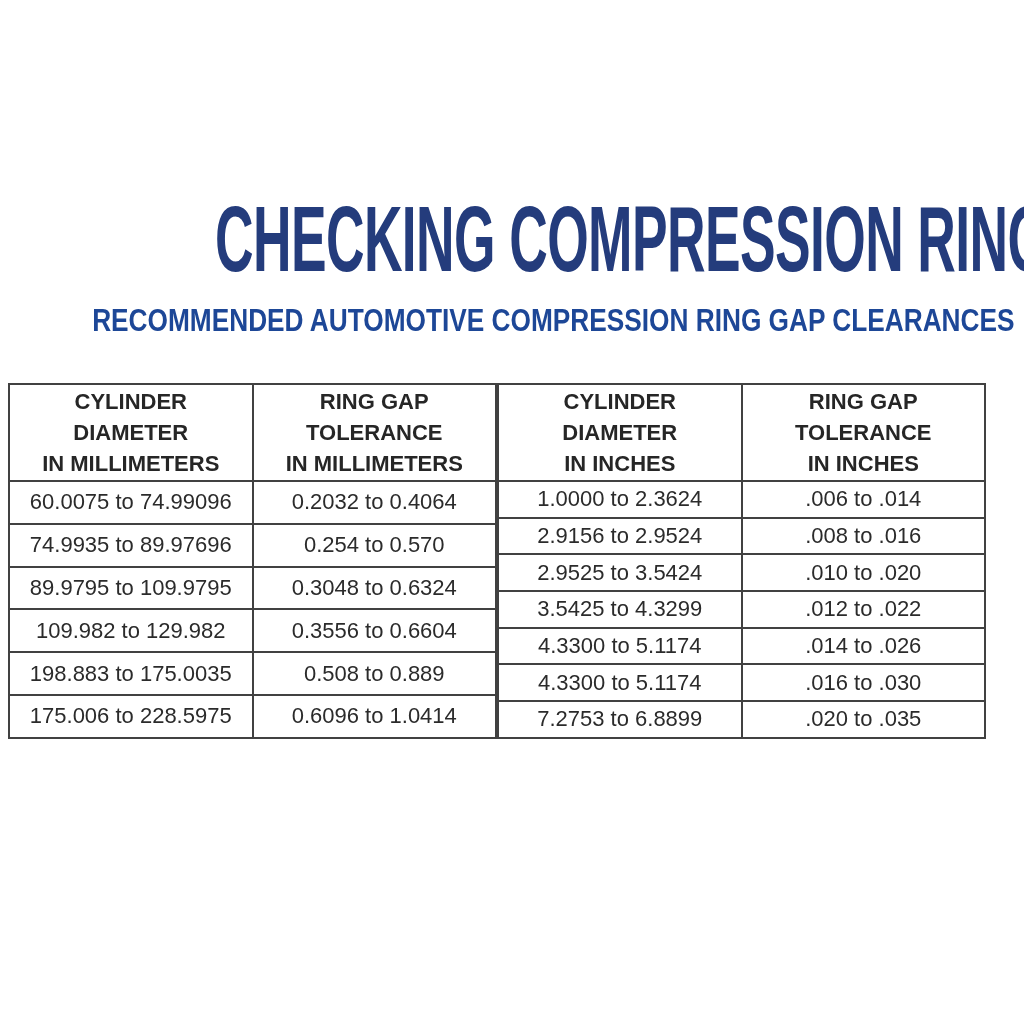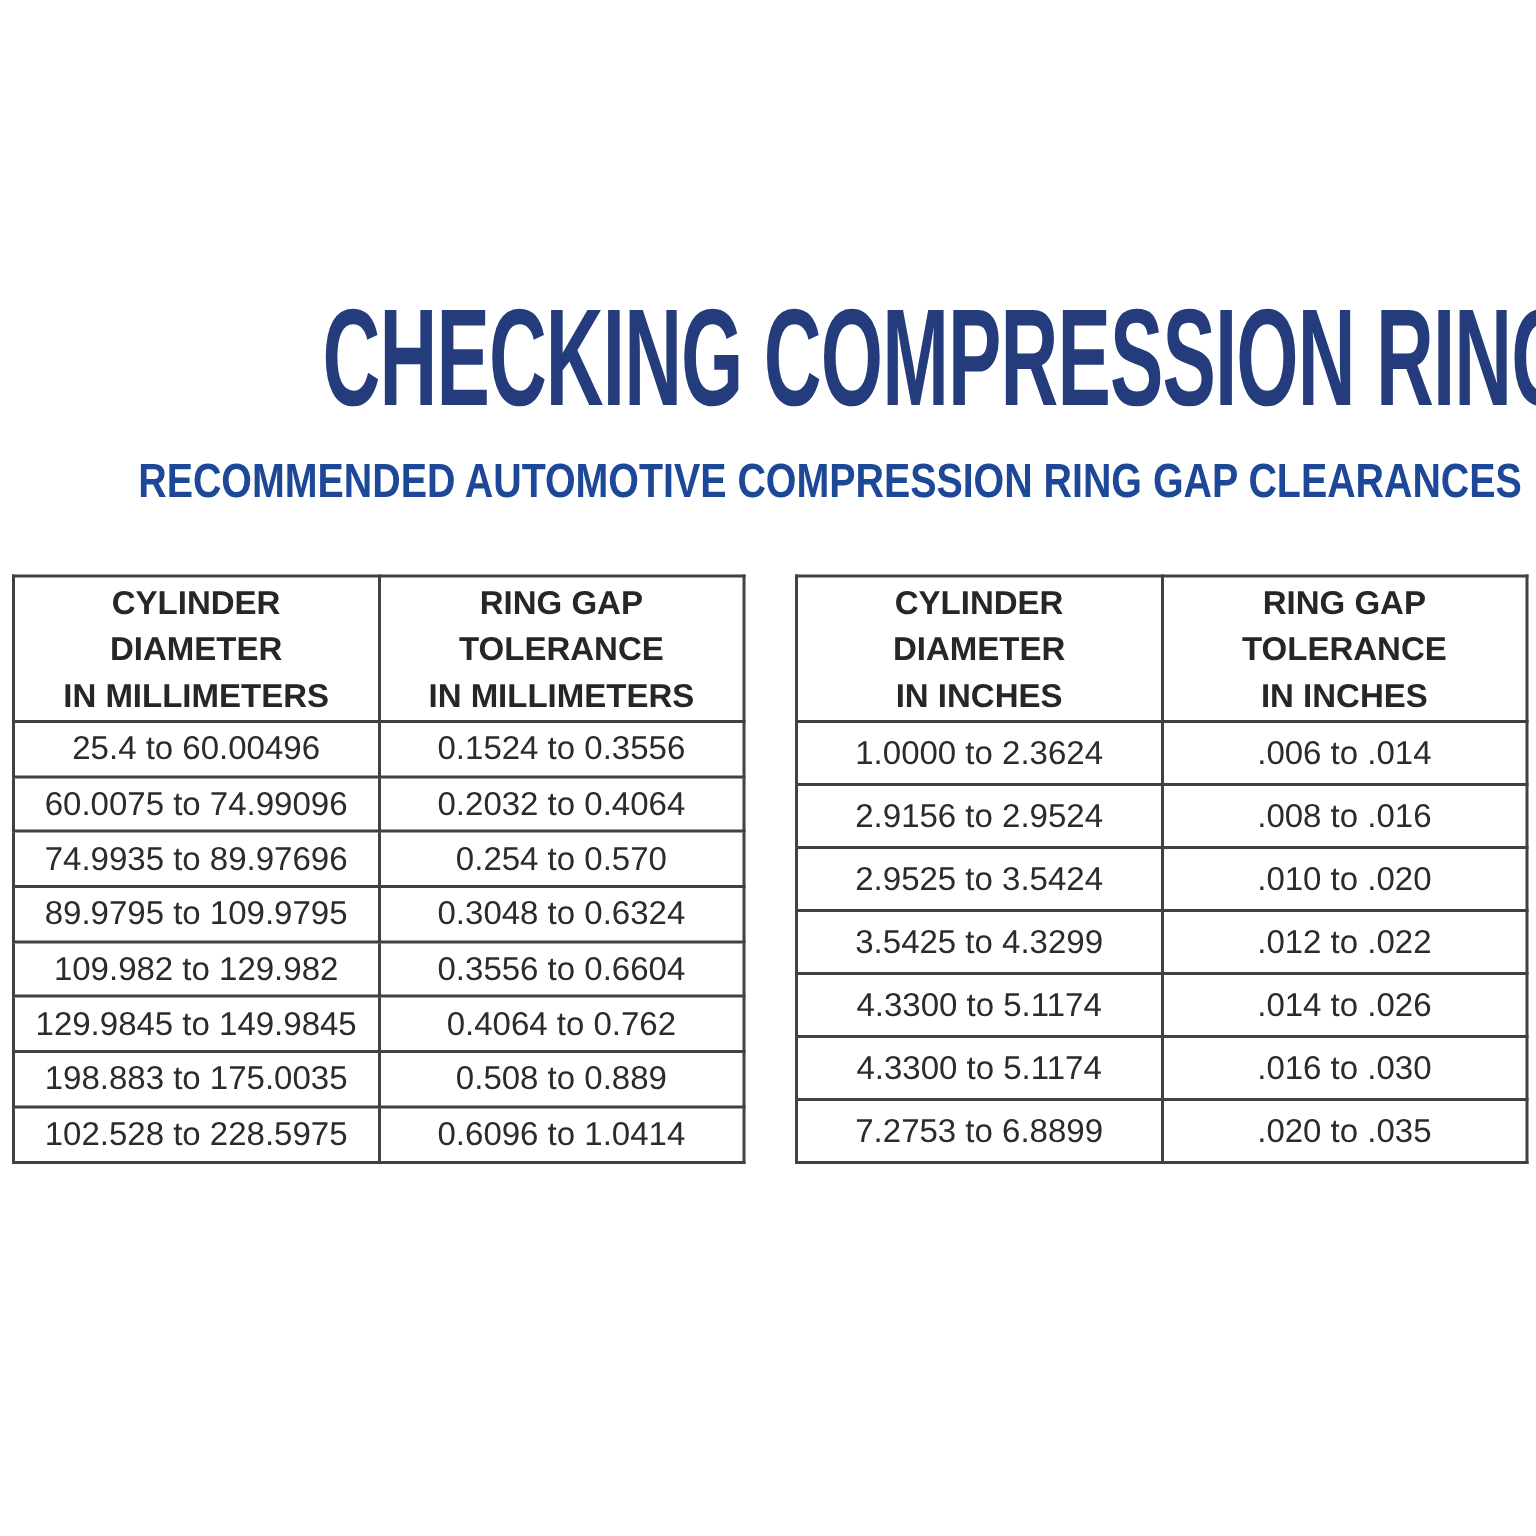--- a/index.html
+++ b/index.html
@@ -36,21 +36,20 @@
     line-height: 1;
     color: var(--subtitle-color, #1d4797);
     transform: scaleX(0.82);
     transform-origin: 50% 50%;
   }
 
   .tables-wrap {
     position: absolute;
     top: 383px; left: 8px;
     display: flex;
-    gap: 33px;
   }
 
   table.spec {
     border-collapse: collapse;
     width: 489px;
     table-layout: fixed;
     background: #ffffff;
   }
   table.spec th, table.spec td {
     border: 2px solid #414141;
@@ -90,49 +89,41 @@
           <th>CYLINDER
 DIAMETER
 IN MILLIMETERS</th>
           <th>RING GAP
 TOLERANCE
 IN MILLIMETERS</th>
         </tr>
       </thead>
       <tbody>
         <tr>
-          <td>25.4 to 60.00496</td>
-          <td>0.1524 to 0.3556</td>
-        </tr>
-        <tr>
           <td>60.0075 to 74.99096</td>
           <td>0.2032 to 0.4064</td>
         </tr>
         <tr>
           <td>74.9935 to 89.97696</td>
           <td>0.254 to 0.570</td>
         </tr>
         <tr>
           <td>89.9795 to 109.9795</td>
           <td>0.3048 to 0.6324</td>
         </tr>
         <tr>
           <td>109.982 to 129.982</td>
           <td>0.3556 to 0.6604</td>
         </tr>
         <tr>
-          <td>129.9845 to 149.9845</td>
-          <td>0.4064 to 0.762</td>
-        </tr>
-        <tr>
           <td>198.883 to 175.0035</td>
           <td>0.508 to 0.889</td>
         </tr>
         <tr>
-          <td>102.528 to 228.5975</td>
+          <td>175.006 to 228.5975</td>
           <td>0.6096 to 1.0414</td>
         </tr>
       </tbody>
     </table>
 
     <table class="spec">
       <thead>
         <tr>
           <th>CYLINDER
 DIAMETER

